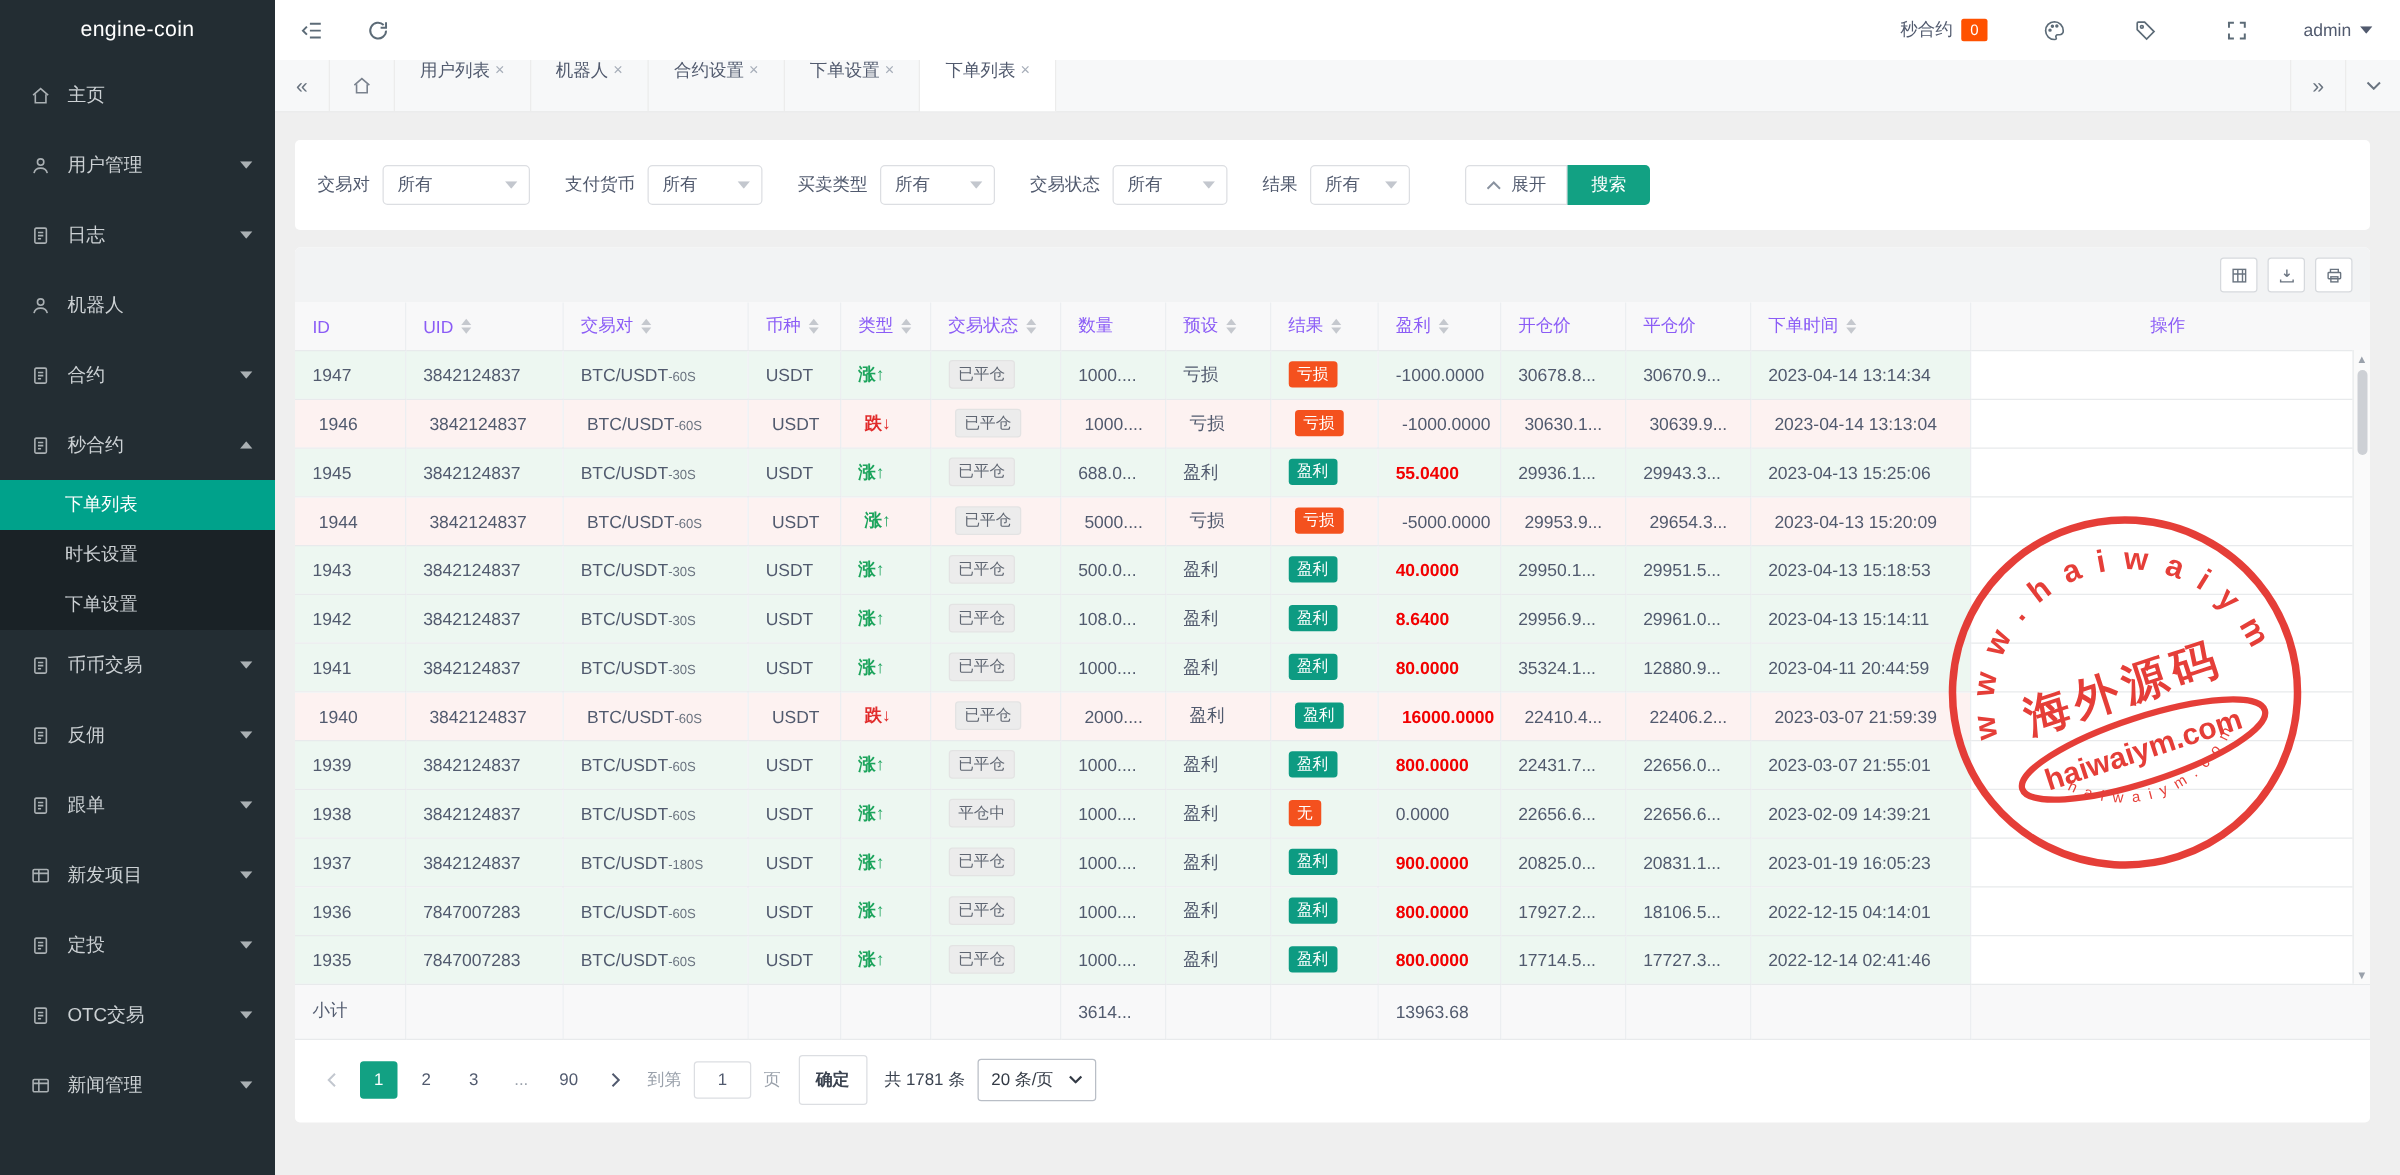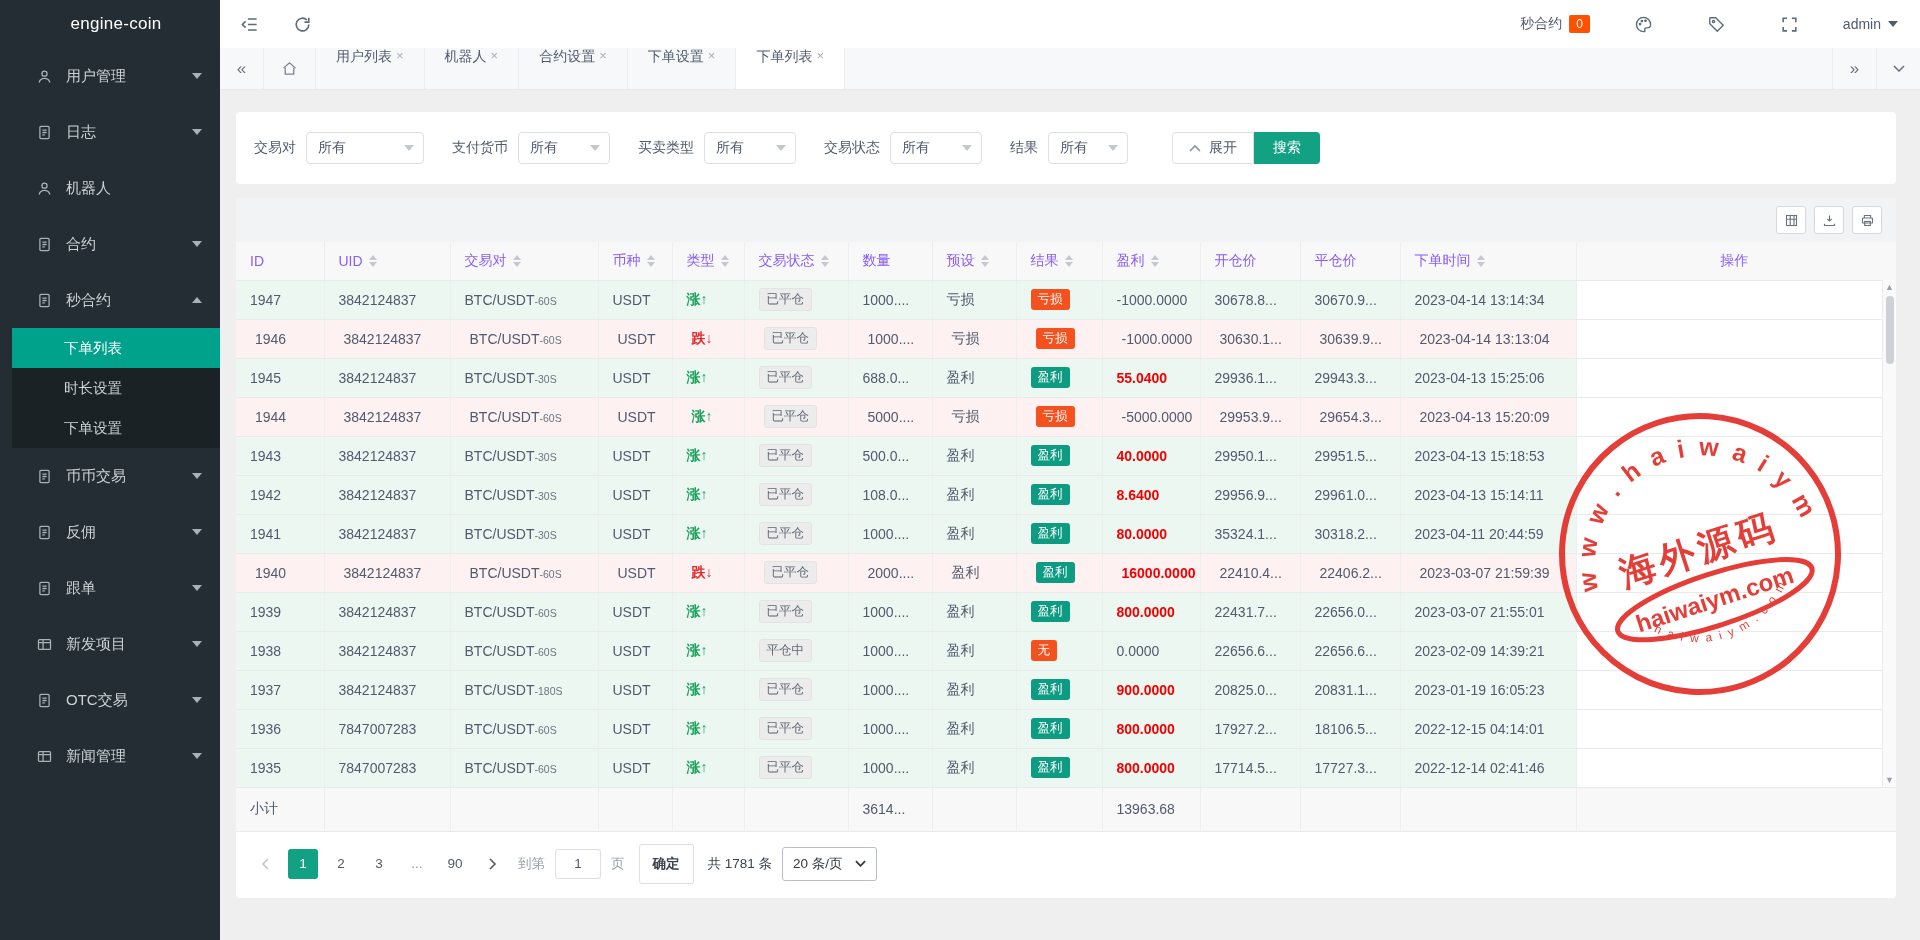--- a/index.html
+++ b/index.html
@@ -1,21 +1,21 @@
 <!DOCTYPE html>
 <html><head>
 <meta charset="utf-8">
 <style>
   * { box-sizing: border-box; margin: 0; padding: 0; }
   html,body { width:1920px; height:940px; overflow:hidden; background:#efefef;
     font-family:"Liberation Sans","DejaVu Sans",sans-serif; color:#515a6e; }
   .app { display:flex; height:100%; }
 
   
-  .sidebar { width:220px; flex-shrink:0; background:#232d33; color:#ccd1d4; overflow:hidden;padding-left:12px; }
+  .sidebar { width:220px; flex-shrink:0; background:#232d33; color:#ccd1d4; overflow:hidden; }
   .logo { height:48px; line-height:48px; text-align:center; color:#fff; font-size:17px; letter-spacing:.3px; }
   .menu-item { height:56px; display:flex; align-items:center; padding:0 18px 0 24px; font-size:15px; cursor:pointer; }
   .mi-icon { width:17px; height:17px; margin-right:13px; opacity:.8; flex-shrink:0; }
   .mi-icon svg { width:100%; height:100%; display:block; }
   .mi-label { flex:1; }
   .mi-caret { width:10px; height:6px; opacity:.8; }
   .mi-caret svg { display:block; width:10px; height:6px; }
   .submenu { background:#1a2226; }
   .submenu-item { height:40px; line-height:40px; padding-left:52px; font-size:14.5px; cursor:pointer; }
   .submenu-item.active { background:#00a28b; color:#fff; }
@@ -113,20 +113,29 @@
 <body>
 
 <div class="app">
 
   <aside class="sidebar">
     <div class="logo">engine-coin</div>
     <nav id="side-menu">
         <div class="menu-item">
           <span class="mi-icon">
             <svg viewBox="0 0 24 24" fill="none" stroke="currentColor" stroke-width="1.8">
+              <path d="M3.5 11.5 12 4l8.5 7.5"></path>
+              <path d="M6 10.5V20h12v-9.5"></path>
+            </svg>
+          </span>
+          <span class="mi-label">主页</span>
+        </div>
+        <div class="menu-item">
+          <span class="mi-icon">
+            <svg viewBox="0 0 24 24" fill="none" stroke="currentColor" stroke-width="1.8">
               <circle cx="12" cy="8" r="3.6"></circle>
               <path d="M4.5 20.5c.8-3.8 3.9-5.7 7.5-5.7s6.7 1.9 7.5 5.7"></path>
             </svg>
           </span>
           <span class="mi-label">用户管理</span>
           <span class="mi-caret">
             <svg viewBox="0 0 10 6">
               <path d="M0 0h10L5 6z" fill="currentColor"></path>
             </svg>
           </span>
@@ -230,20 +239,34 @@
           </span>
         </div>
         <div class="menu-item">
           <span class="mi-icon">
             <svg viewBox="0 0 24 24" fill="none" stroke="currentColor" stroke-width="1.8">
               <rect x="3.5" y="5" width="17" height="14" rx="1.5"></rect>
               <path d="M3.5 9.5h17M10 5v14"></path>
             </svg>
           </span>
           <span class="mi-label">新发项目</span>
+          <span class="mi-caret">
+            <svg viewBox="0 0 10 6">
+              <path d="M0 0h10L5 6z" fill="currentColor"></path>
+            </svg>
+          </span>
+        </div>
+        <div class="menu-item">
+          <span class="mi-icon">
+            <svg viewBox="0 0 24 24" fill="none" stroke="currentColor" stroke-width="1.8">
+              <rect x="5.5" y="3.5" width="13" height="17" rx="1.5"></rect>
+              <path d="M9 8.5h6M9 12h6M9 15.5h3.5"></path>
+            </svg>
+          </span>
+          <span class="mi-label">定投</span>
           <span class="mi-caret">
             <svg viewBox="0 0 10 6">
               <path d="M0 0h10L5 6z" fill="currentColor"></path>
             </svg>
           </span>
         </div>
         <div class="menu-item">
           <span class="mi-icon">
             <svg viewBox="0 0 24 24" fill="none" stroke="currentColor" stroke-width="1.8">
               <rect x="5.5" y="3.5" width="13" height="17" rx="1.5"></rect>
@@ -664,21 +687,21 @@
                   <td>3842124837</td>
                   <td>BTC/USDT<span class="pair-sfx">-30S</span></td>
                   <td>USDT</td>
                   <td><span class="t-up">涨↑</span></td>
                   <td><span class="chip chip-grey">已平仓</span></td>
                   <td>1000....</td>
                   <td>盈利</td>
                   <td><span class="chip chip-teal">盈利</span></td>
                   <td><span class="profit-hl">80.0000</span></td>
                   <td>35324.1...</td>
-                  <td>30318.2...</td>
+                  <td>12880.9...</td>
                   <td>2023-04-11 20:44:59</td>
                   <td class="op-cell"></td>
                 </tr>
                 <tr class="tint-pink">
                   <td>1940</td>
                   <td>3842124837</td>
                   <td>BTC/USDT<span class="pair-sfx">-60S</span></td>
                   <td>USDT</td>
                   <td><span class="t-down">跌↓</span></td>
                   <td><span class="chip chip-grey">已平仓</span></td>

